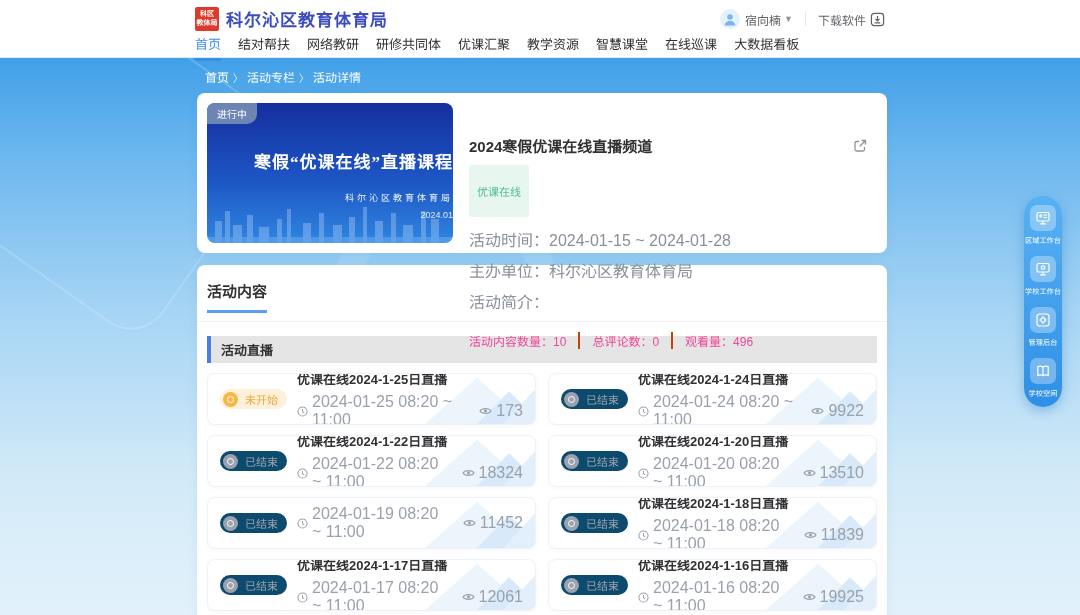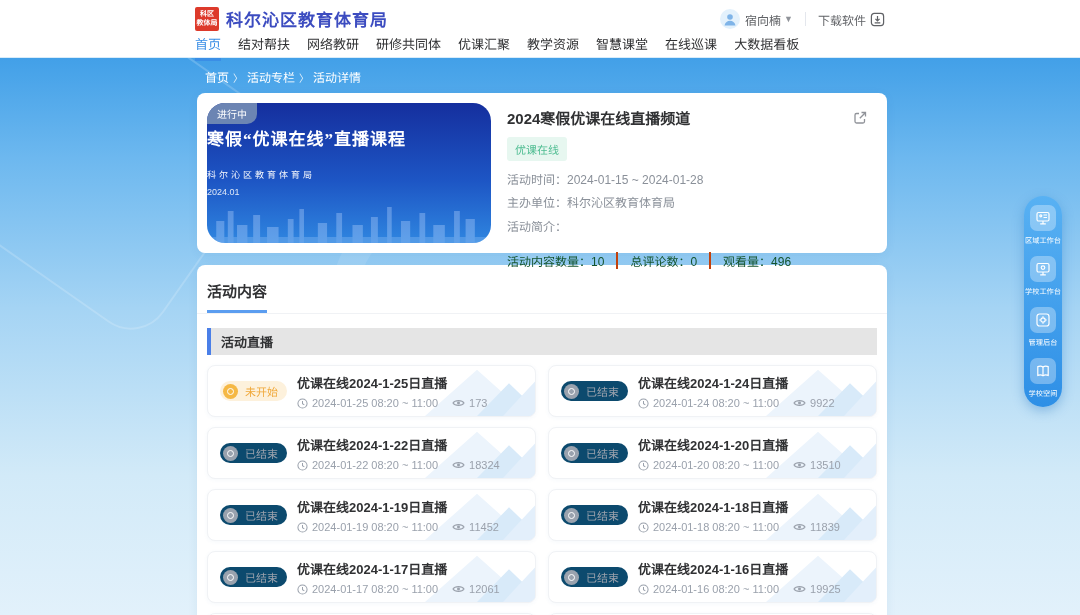--- a/index.html
+++ b/index.html
@@ -36,43 +36,43 @@
     border:2px solid rgba(255,255,255,0.18); border-radius:40px; transform:rotate(35deg); }
 
   
   .main-col { position:absolute; left:197px; top:58px; width:690px; z-index:2; }
   .breadcrumb { margin:10px 8px 8px; font-size:12px; color:#fff; display:flex; gap:4px; }
   .crumb { cursor:pointer; }
   .crumb:not(:last-child)::after { content:"〉"; margin-left:4px; font-size:10px; color:rgba(255,255,255,.85); }
 
   .detail-card { background:#fff; border-radius:8px; padding:10px; height:160px; display:flex;
     box-shadow:0 2px 10px rgba(50,100,160,.08); position:relative; }
-  .banner { width:284px; height:140px; border-radius:18px; flex:none; position:relative; overflow:hidden;
+  .banner { width:246px; height:140px; border-radius:8px; flex:none; position:relative; overflow:hidden;
     background:linear-gradient(180deg,#152f9e 0%,#1d55c4 55%,#2f86e0 100%); }
   .banner-status { position:absolute; left:0; top:0; background:rgba(116,140,180,.92); color:#fff;
     font-size:10px; padding:3px 10px; border-radius:6px 0 10px 0; z-index:2; }
-  .banner-text { position:relative; z-index:1; text-align:left; color:#fff; padding-top:22px; }
+  .banner-text { position:relative; z-index:1; text-align:right; color:#fff; padding-top:45px; }
   .banner-title { font-family:"Liberation Serif","DejaVu Serif",serif; font-size:17px; font-weight:bold; letter-spacing:1px; }
   .banner-org { font-family:"Liberation Serif","DejaVu Serif",serif; font-size:9px; margin-top:18px; letter-spacing:3px; opacity:.95; }
   .banner-date { font-size:9px; margin-top:6px; opacity:.85; }
   .banner-skyline { position:absolute; bottom:0; left:0; width:100%; height:42px; opacity:.35; }
 
-  .detail-info { flex:1; padding:4px 18px 0 16px; position:relative; }
+  .detail-info { flex:1; padding:4px 18px 0 16px; position:relative;margin-top:28px; }
   .detail-title { font-size:15px; font-weight:bold; color:#303133; margin-bottom:9px; }
   .tag { display:inline-block; font-size:11px; color:#4fbd92; background:#e7f7f0; border-radius:3px;
-    padding:4px 8px; margin-bottom:8px; }
-  .field-row { font-size:12px; color:#8a9099; line-height:1.95; }
-  .stats-row { margin-top:13px; font-size:12px; color:#14532d; display:flex; }
+    padding:18px 8px; margin-bottom:8px; }
+  .field-row { font-size:16px; color:#8a9099; line-height:1.95; }
+  .stats-row { margin-top:13px; font-size:12px; color:#ec4899; display:flex; }
   .stat + .stat { border-left:2px solid #c2410c; margin-left:12px; padding-left:12px; }
   .ext-link { position:absolute; right:10px; top:8px; color:#909399; cursor:pointer; }
 
   
   .content-card { margin-top:12px; background:#fff; border-radius:8px; height:400px;
     box-shadow:0 2px 10px rgba(50,100,160,.08); }
-  .section-tabs { padding:15px 10px 0; border-bottom:1px solid #f0f2f5; }
+  .section-tabs { padding:15px 10px 8px; border-bottom:1px solid #f0f2f5; }
   .section-title { display:inline-block; font-size:15px; font-weight:bold; color:#303133;
     padding-bottom:9px; border-bottom:3px solid #5b9df0; }
   .sub-bar { margin:14px 10px 0; background:#e5e5e5; border-left:4px solid #4a7fe8;
     padding:4px 10px; font-size:13px; font-weight:bold; color:#303133; }
 
   .live-grid { margin:10px 10px 0; display:grid; grid-template-columns:1fr 1fr; gap:10px 12px; }
   .live-card { position:relative; height:52px; border:1px solid #f0f2f5; border-radius:8px; background:#fff;
     display:flex; align-items:center; gap:10px; padding:0 12px; overflow:hidden; cursor:pointer;
     box-shadow:0 1px 4px rgba(60,110,170,.05); }
   .mountains { position:absolute; right:0; top:0; height:100%; width:150px; z-index:0; }
@@ -80,21 +80,21 @@
     padding:2px 9px 2px 3px; font-size:11px; z-index:1; }
   .badge.pending { background:#fdf1dc; color:#f0a93c; }
   .badge.ended { background:#0c4a6e; color:#9aa1ac; }
   .badge-disc { width:15px; height:15px; border-radius:50%; position:relative; }
   .badge.pending .badge-disc { background:#f5b845; }
   .badge.ended .badge-disc { background:#99a2ae; }
   .badge-disc::after { content:""; position:absolute; left:4px; top:4px; width:5px; height:5px;
     border:1.4px solid #fff; border-radius:50%; }
   .live-info { z-index:1; }
   .live-title { font-size:13px; font-weight:bold; color:#303133; margin-bottom:5px; }
-  .live-meta { font-size:11px; color:#9aa1ac; display:flex; align-items:center; gap:4px; }
+  .live-meta { font-size:16px; color:#9aa1ac; display:flex; align-items:center; gap:4px; }
   .live-meta .eye-icon { margin-left:10px; }
   .icon-svg { display:inline-flex; vertical-align:middle; }
 
   
   .float-bar { position:absolute; right:18px; top:196px; width:38px; z-index:4;
     background:linear-gradient(180deg,#58b1f3,#2e8fe6); border-radius:19px; padding:9px 0 7px;
     display:flex; flex-direction:column; align-items:center; gap:9px;
     box-shadow:0 4px 12px rgba(30,110,190,.35); }
   .float-item { display:flex; flex-direction:column; align-items:center; cursor:pointer; }
   .float-tile { width:26px; height:26px; background:rgba(255,255,255,.32); border-radius:7px;
@@ -364,21 +364,20 @@
           <svg class="mountains" viewBox="0 0 150 52" preserveAspectRatio="none">
             <polygon points="40,52 92,4 144,52" fill="#ecf4fc"></polygon>
             <polygon points="92,52 124,18 150,44 150,52" fill="#d8eaf9"></polygon>
             <polygon points="118,52 150,16 150,52" fill="#e3effb"></polygon>
           </svg>
           <span class="badge ended">
             <span class="badge-disc"></span>
             <span>已结束</span>
           </span>
           <span class="live-info">
-            <div class="live-title">优课在线2024-1-19日直播</div>
             <div class="live-meta">
               <span class="icon-svg">
                 <svg width="11" height="11" viewBox="0 0 12 12" fill="none" stroke="#9aa1ac" stroke-width="1.1">
                   <circle cx="6" cy="6" r="5"></circle>
                   <path d="M6 3.2v3l2 1.3"></path>
                 </svg>
               </span>
               <span>2024-01-19 08:20 ~ 11:00</span>
               <span class="icon-svg eye-icon">
                 <svg width="13" height="10" viewBox="0 0 14 10" fill="none" stroke="#9aa1ac" stroke-width="1.1">

